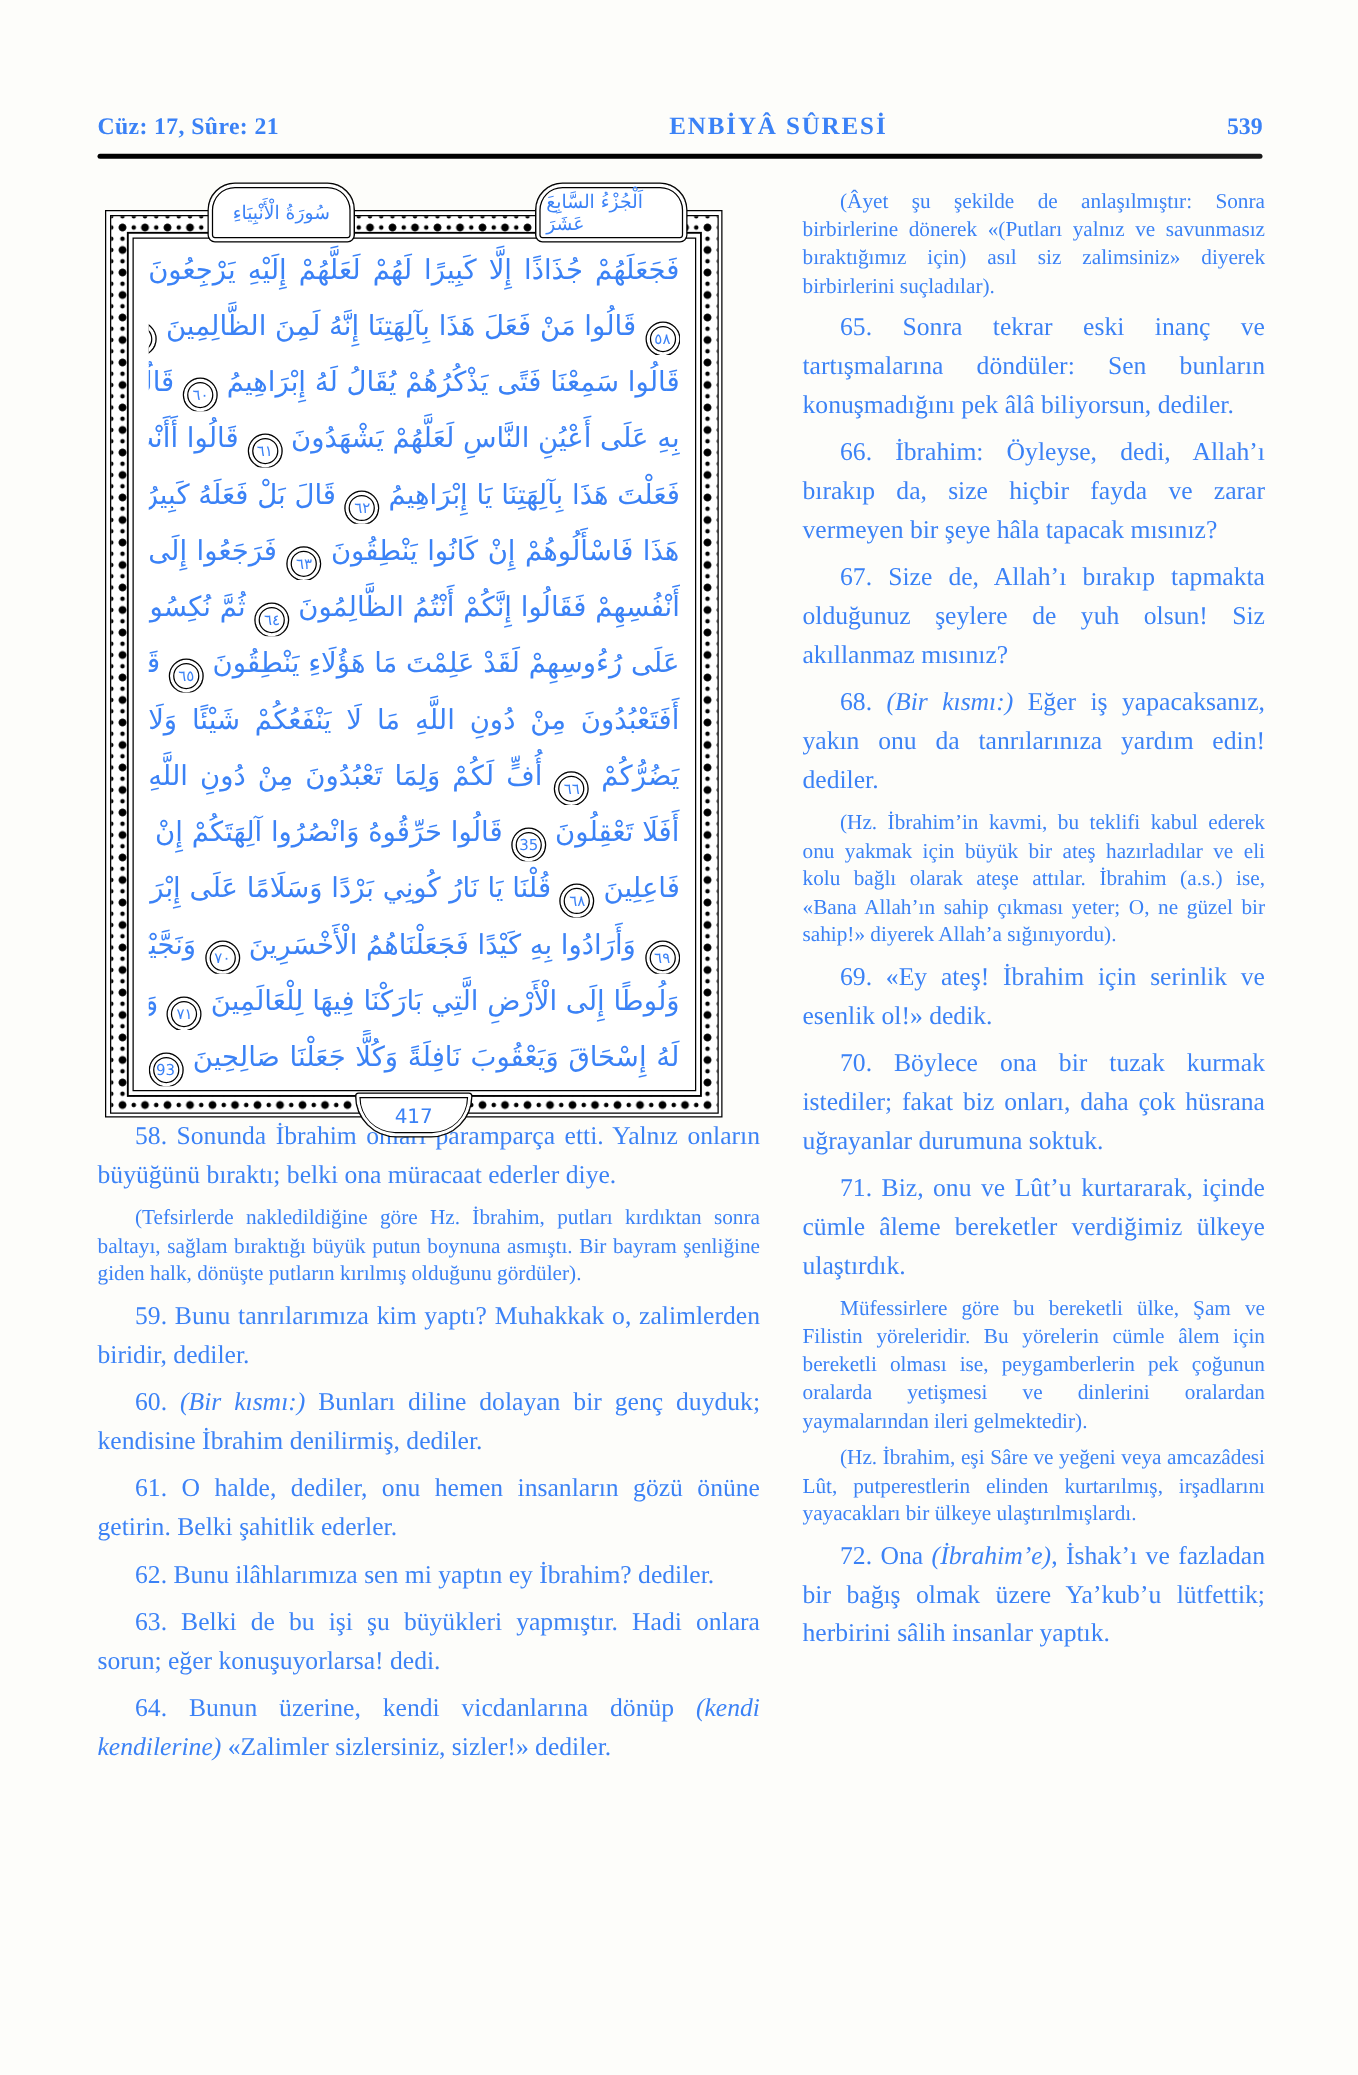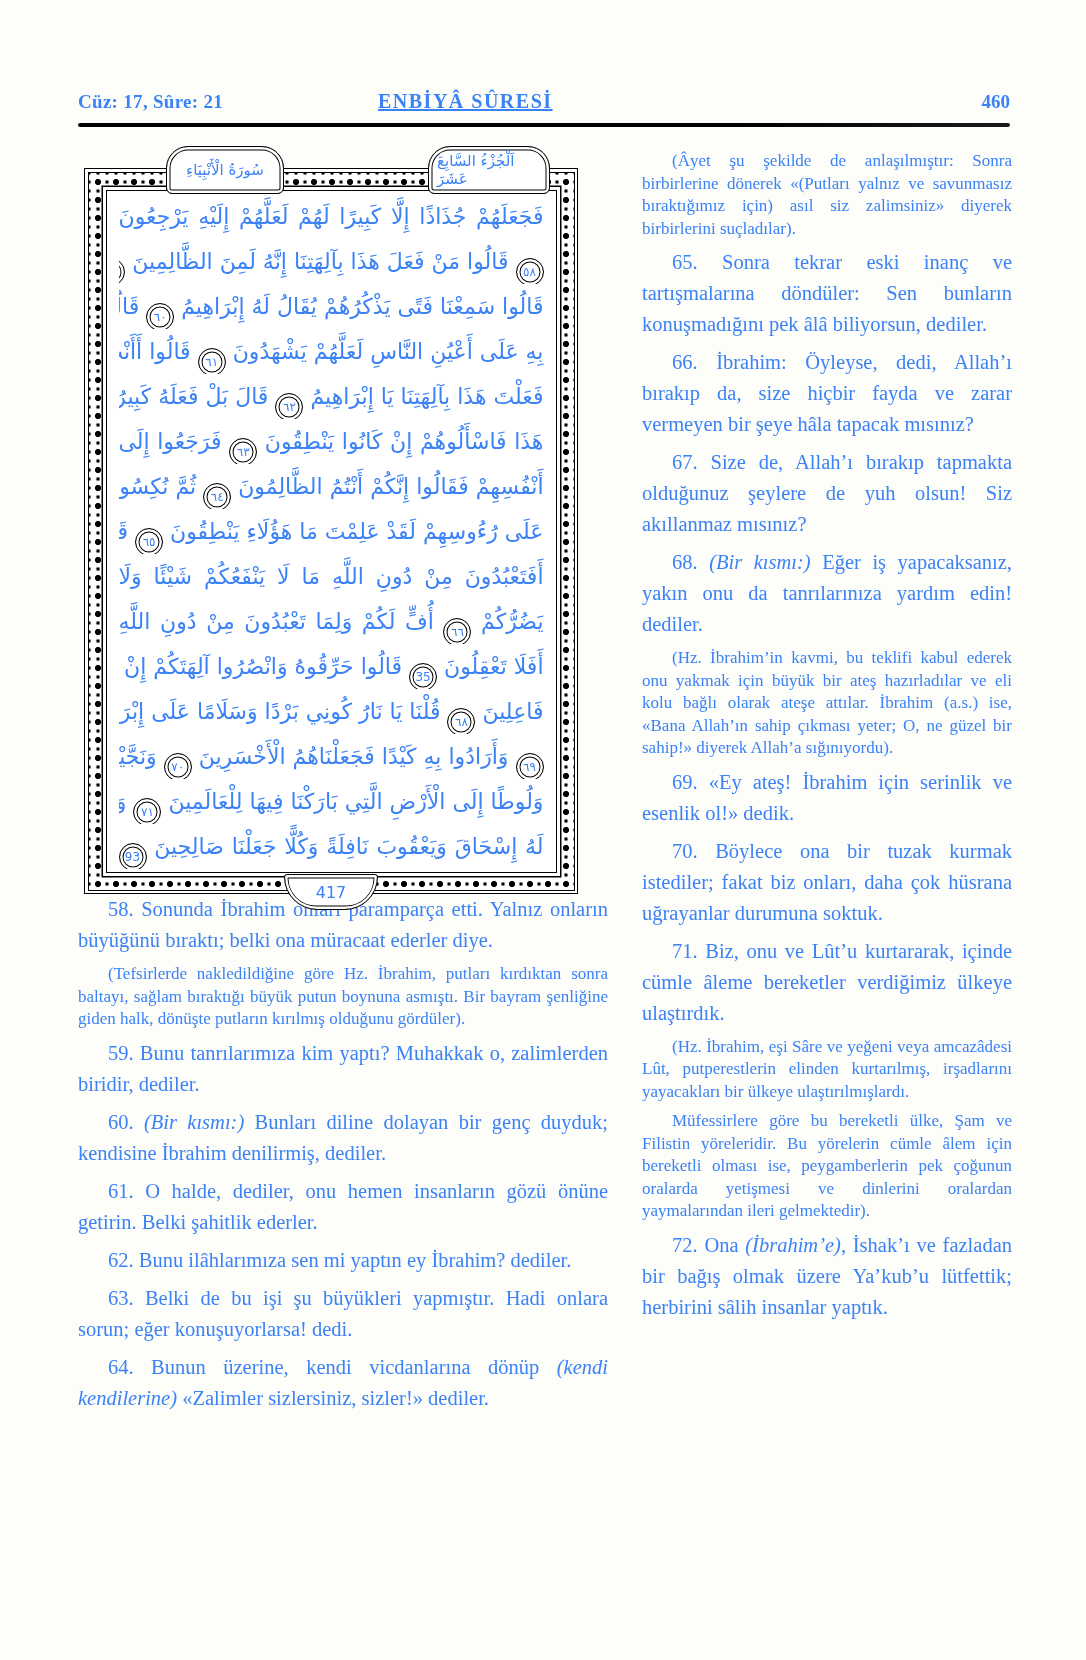--- a/index.html
+++ b/index.html
@@ -13,21 +13,21 @@
     font-family: "Liberation Serif", serif;
     overflow: hidden;
   }
   
   .header {
     position: absolute; top: 90px; left: 78px; width: 932px;
     display: flex; align-items: baseline;
     font-weight: bold;
   }
   .header .h-left  { width: 300px; font-size: 19px; letter-spacing: .3px; }
-  .header .h-mid   { flex: 1; text-align: left; font-size: 20px; letter-spacing: 1.5px; text-decoration: underline; }
+  .header .h-mid   { flex: 1; text-align: right; font-size: 20px; letter-spacing: 1.5px; }
   .header .h-right { width: 300px; text-align: right; font-size: 19px; }
   .header-rule {
     position: absolute; top: 123px; left: 78px; width: 932px; height: 4px;
     background: linear-gradient(90deg,#000 0 70%, #1a1a1a 100%);
     border-radius: 2px;
   }
   
   .col-left  { position: absolute; left: 78px;  top: 146px; width: 530px; }
   .col-right { position: absolute; left: 642px; top: 150px; width: 370px; }
 
@@ -97,21 +97,21 @@
   .left-text { }
 </style>
 </head>
 <body>
 
 <div class="page">
 
   <div class="header">
     <span class="h-left">Cüz: 17, Sûre: 21</span>
     <span class="h-mid">ENBİYÂ SÛRESİ</span>
-    <span class="h-right">460</span>
+    <span class="h-right">539</span>
   </div>
   <div class="header-rule"></div>
 
   <div class="col-left">
     <div class="quran-frame">
       <div class="cartouche surah">سُورَةُ الْأَنْبِيَاءِ</div>
       <div class="cartouche juz">اَلْجُزْءُ السَّابِعَ عَشَرَ</div>
       <div class="frame-outer">
         <div class="frame-band">
           <div class="quran-inner">
@@ -150,18 +150,18 @@
   <div class="col-right">
       <p class="comment">(Âyet şu şekilde de anlaşılmıştır: Sonra birbirlerine dönerek «(Putları yalnız ve savunmasız bıraktığımız için) asıl siz zalimsiniz» diyerek birbirlerini suçladılar).</p>
       <p class="verse">65. Sonra tekrar eski inanç ve tartışmalarına döndüler: Sen bunların konuşmadığını pek âlâ biliyorsun, dediler.</p>
       <p class="verse">66. İbrahim: Öyleyse, dedi, Allah’ı bırakıp da, size hiçbir fayda ve zarar vermeyen bir şeye hâla tapacak mısınız?</p>
       <p class="verse">67. Size de, Allah’ı bırakıp tapmakta olduğunuz şeylere de yuh olsun! Siz akıllanmaz mısınız?</p>
       <p class="verse">68. <em>(Bir kısmı:)</em> Eğer iş yapacaksanız, yakın onu da tanrılarınıza yardım edin! dediler.</p>
       <p class="comment">(Hz. İbrahim’in kavmi, bu teklifi kabul ederek onu yakmak için büyük bir ateş hazırladılar ve eli kolu bağlı olarak ateşe attılar. İbrahim (a.s.) ise, «Bana Allah’ın sahip çıkması yeter; O, ne güzel bir sahip!» diyerek Allah’a sığınıyordu).</p>
       <p class="verse">69. «Ey ateş! İbrahim için serinlik ve esenlik ol!» dedik.</p>
       <p class="verse">70. Böylece ona bir tuzak kurmak istediler; fakat biz onları, daha çok hüsrana uğrayanlar durumuna soktuk.</p>
       <p class="verse">71. Biz, onu ve Lût’u kurtararak, içinde cümle âleme bereketler verdiğimiz ülkeye ulaştırdık.</p>
+      <p class="comment">Müfessirlere göre bu bereketli ülke, Şam ve Filistin yöreleridir. Bu yörelerin cümle âlem için bereketli olması ise, peygamberlerin pek çoğunun oralarda yetişmesi ve dinlerini oralardan yaymalarından ileri gelmektedir).</p>
       <p class="comment">(Hz. İbrahim, eşi Sâre ve yeğeni veya amcazâdesi Lût, putperestlerin elinden kurtarılmış, irşadlarını yayacakları bir ülkeye ulaştırılmışlardı.</p>
-      <p class="comment">Müfessirlere göre bu bereketli ülke, Şam ve Filistin yöreleridir. Bu yörelerin cümle âlem için bereketli olması ise, peygamberlerin pek çoğunun oralarda yetişmesi ve dinlerini oralardan yaymalarından ileri gelmektedir).</p>
       <p class="verse">72. Ona <em>(İbrahim’e)</em>, İshak’ı ve fazladan bir bağış olmak üzere Ya’kub’u lütfettik; herbirini sâlih insanlar yaptık.</p>
     </div>
 
 </div>
 
 </body></html>

